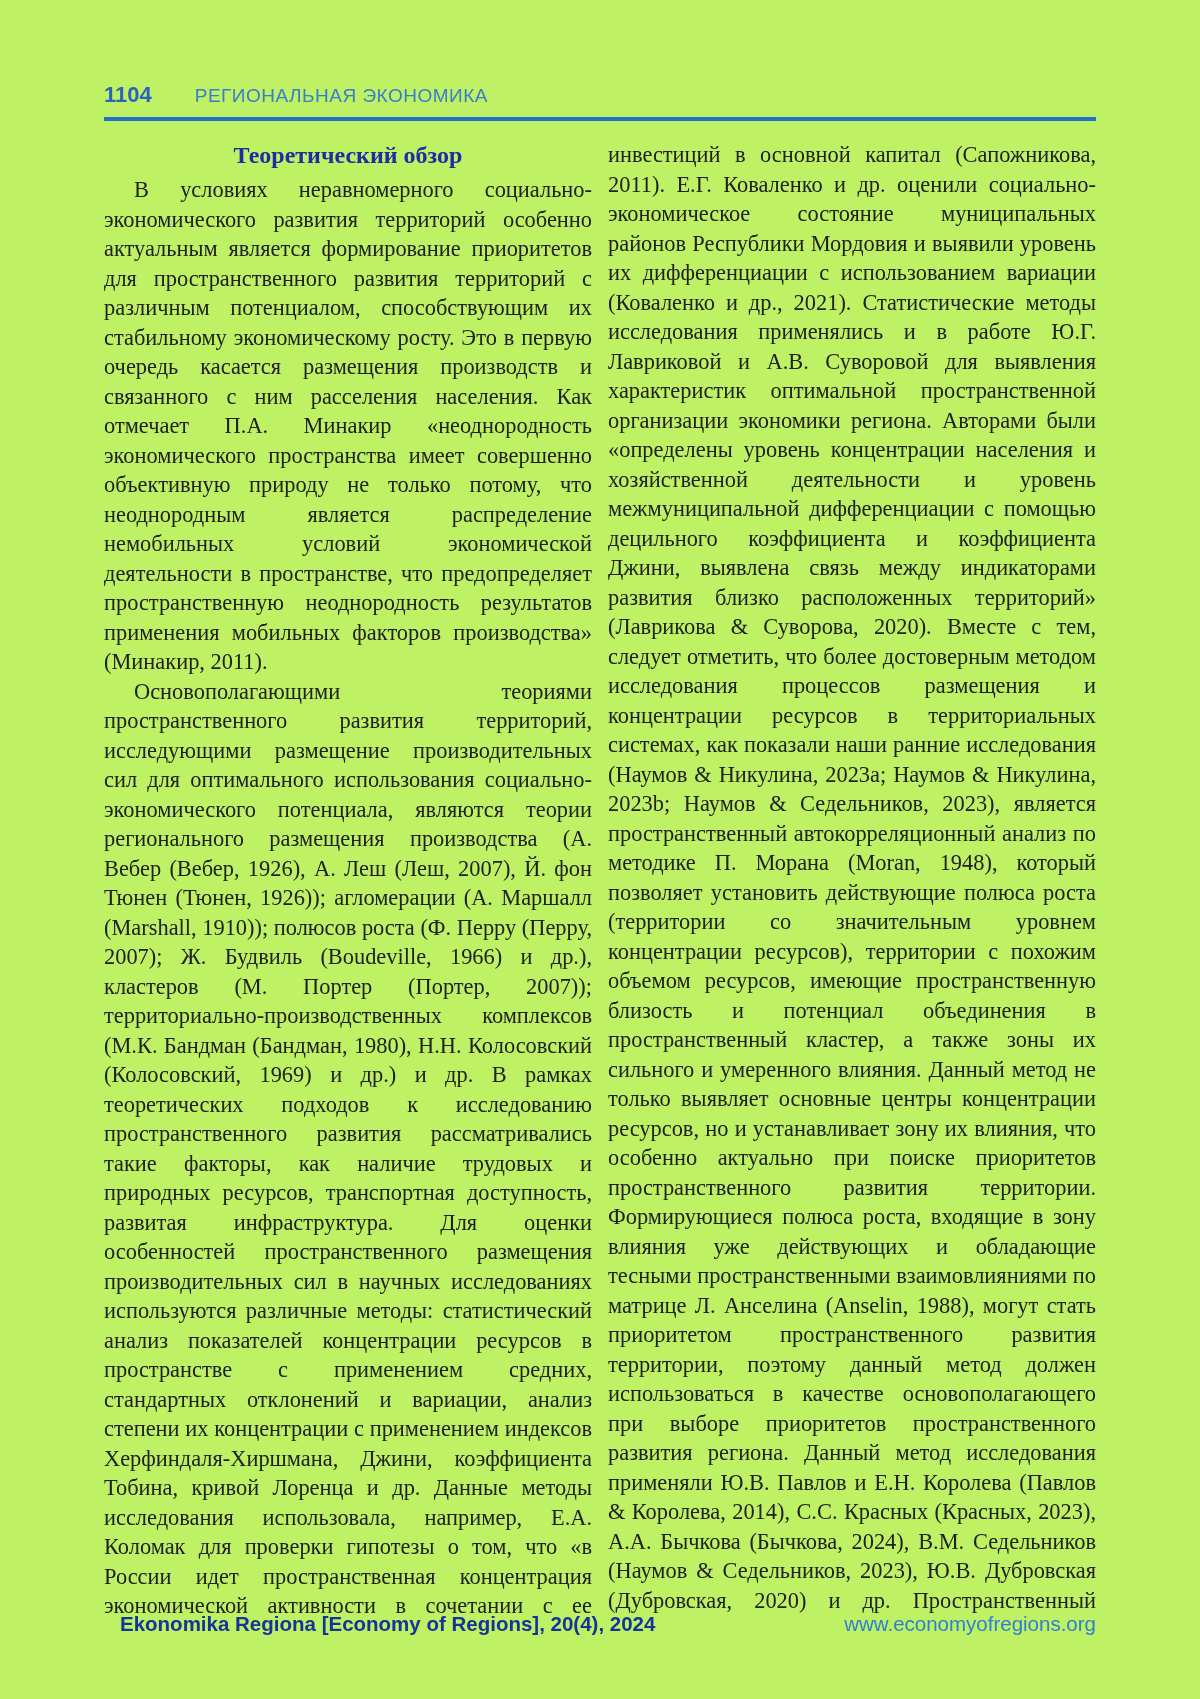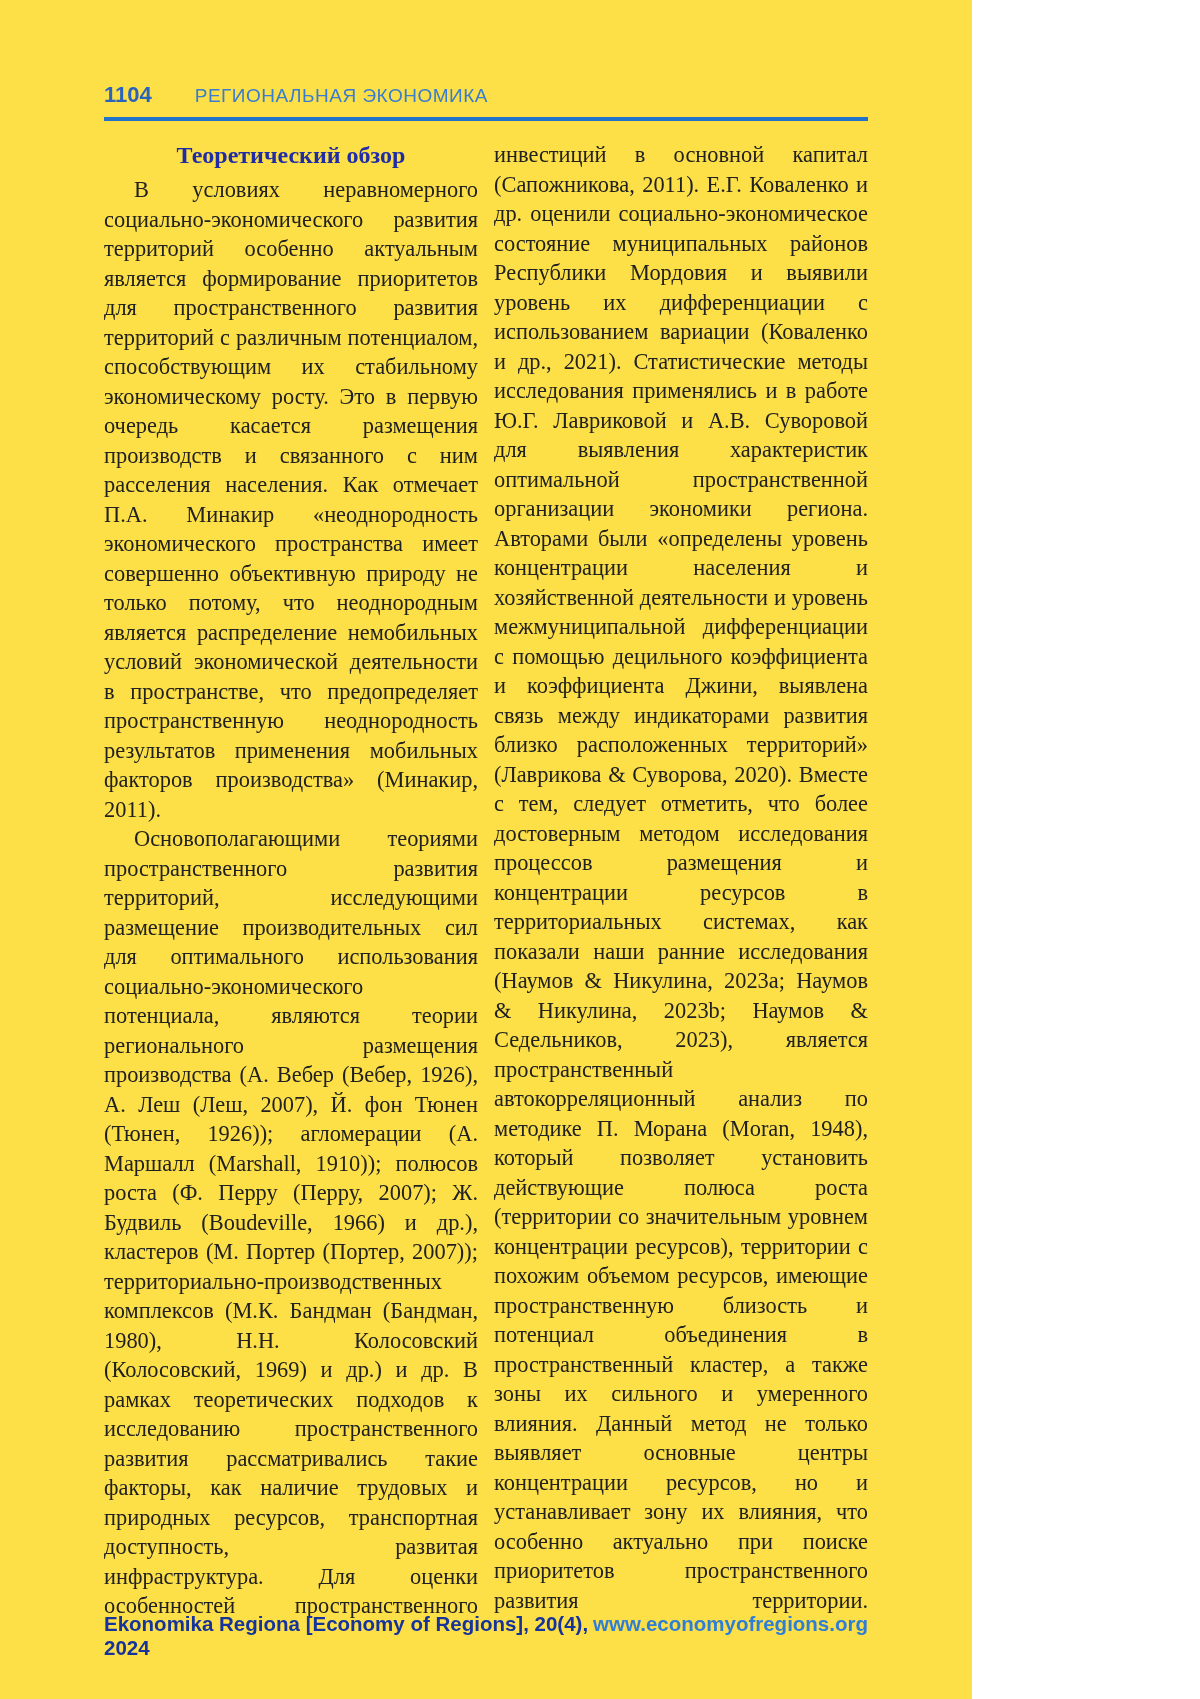--- a/index.html
+++ b/index.html
@@ -1,20 +1,20 @@
 <!DOCTYPE html>
 <html lang="ru"><head>
 <meta charset="utf-8">
 <style>
   html, body { margin: 0; padding: 0; background: #ffffff; }
   .page {
     position: relative;
-    width: 972px;
+    width: 1200px;
     height: 1699px;
-    background: #fde047;
+    background: #bef264;
     overflow: hidden;
     font-family: "Liberation Serif", serif;
   }
   .running-head {
     position: absolute;
     left: 104px; right: 104px; top: 82px;
   }
   .running-head-row {
     display: flex;
     align-items: baseline;
@@ -69,24 +69,25 @@
     top: 1612px;
     display: flex;
     justify-content: space-between;
     align-items: baseline;
     font-family: "Liberation Sans", sans-serif;
     font-size: 20.5px;
   }
   .footer-journal {
     color: #16339b;
     font-weight: bold;
+    margin-left: 16px;
   }
   .footer-site {
     color: #2e7ed6;
-    font-weight: 700;
+    font-weight: 400;
     text-decoration: none;
     text-align: right;
   }
 </style>
 </head>
 <body>
 
 <div class="page">
 
   <div class="running-head">

